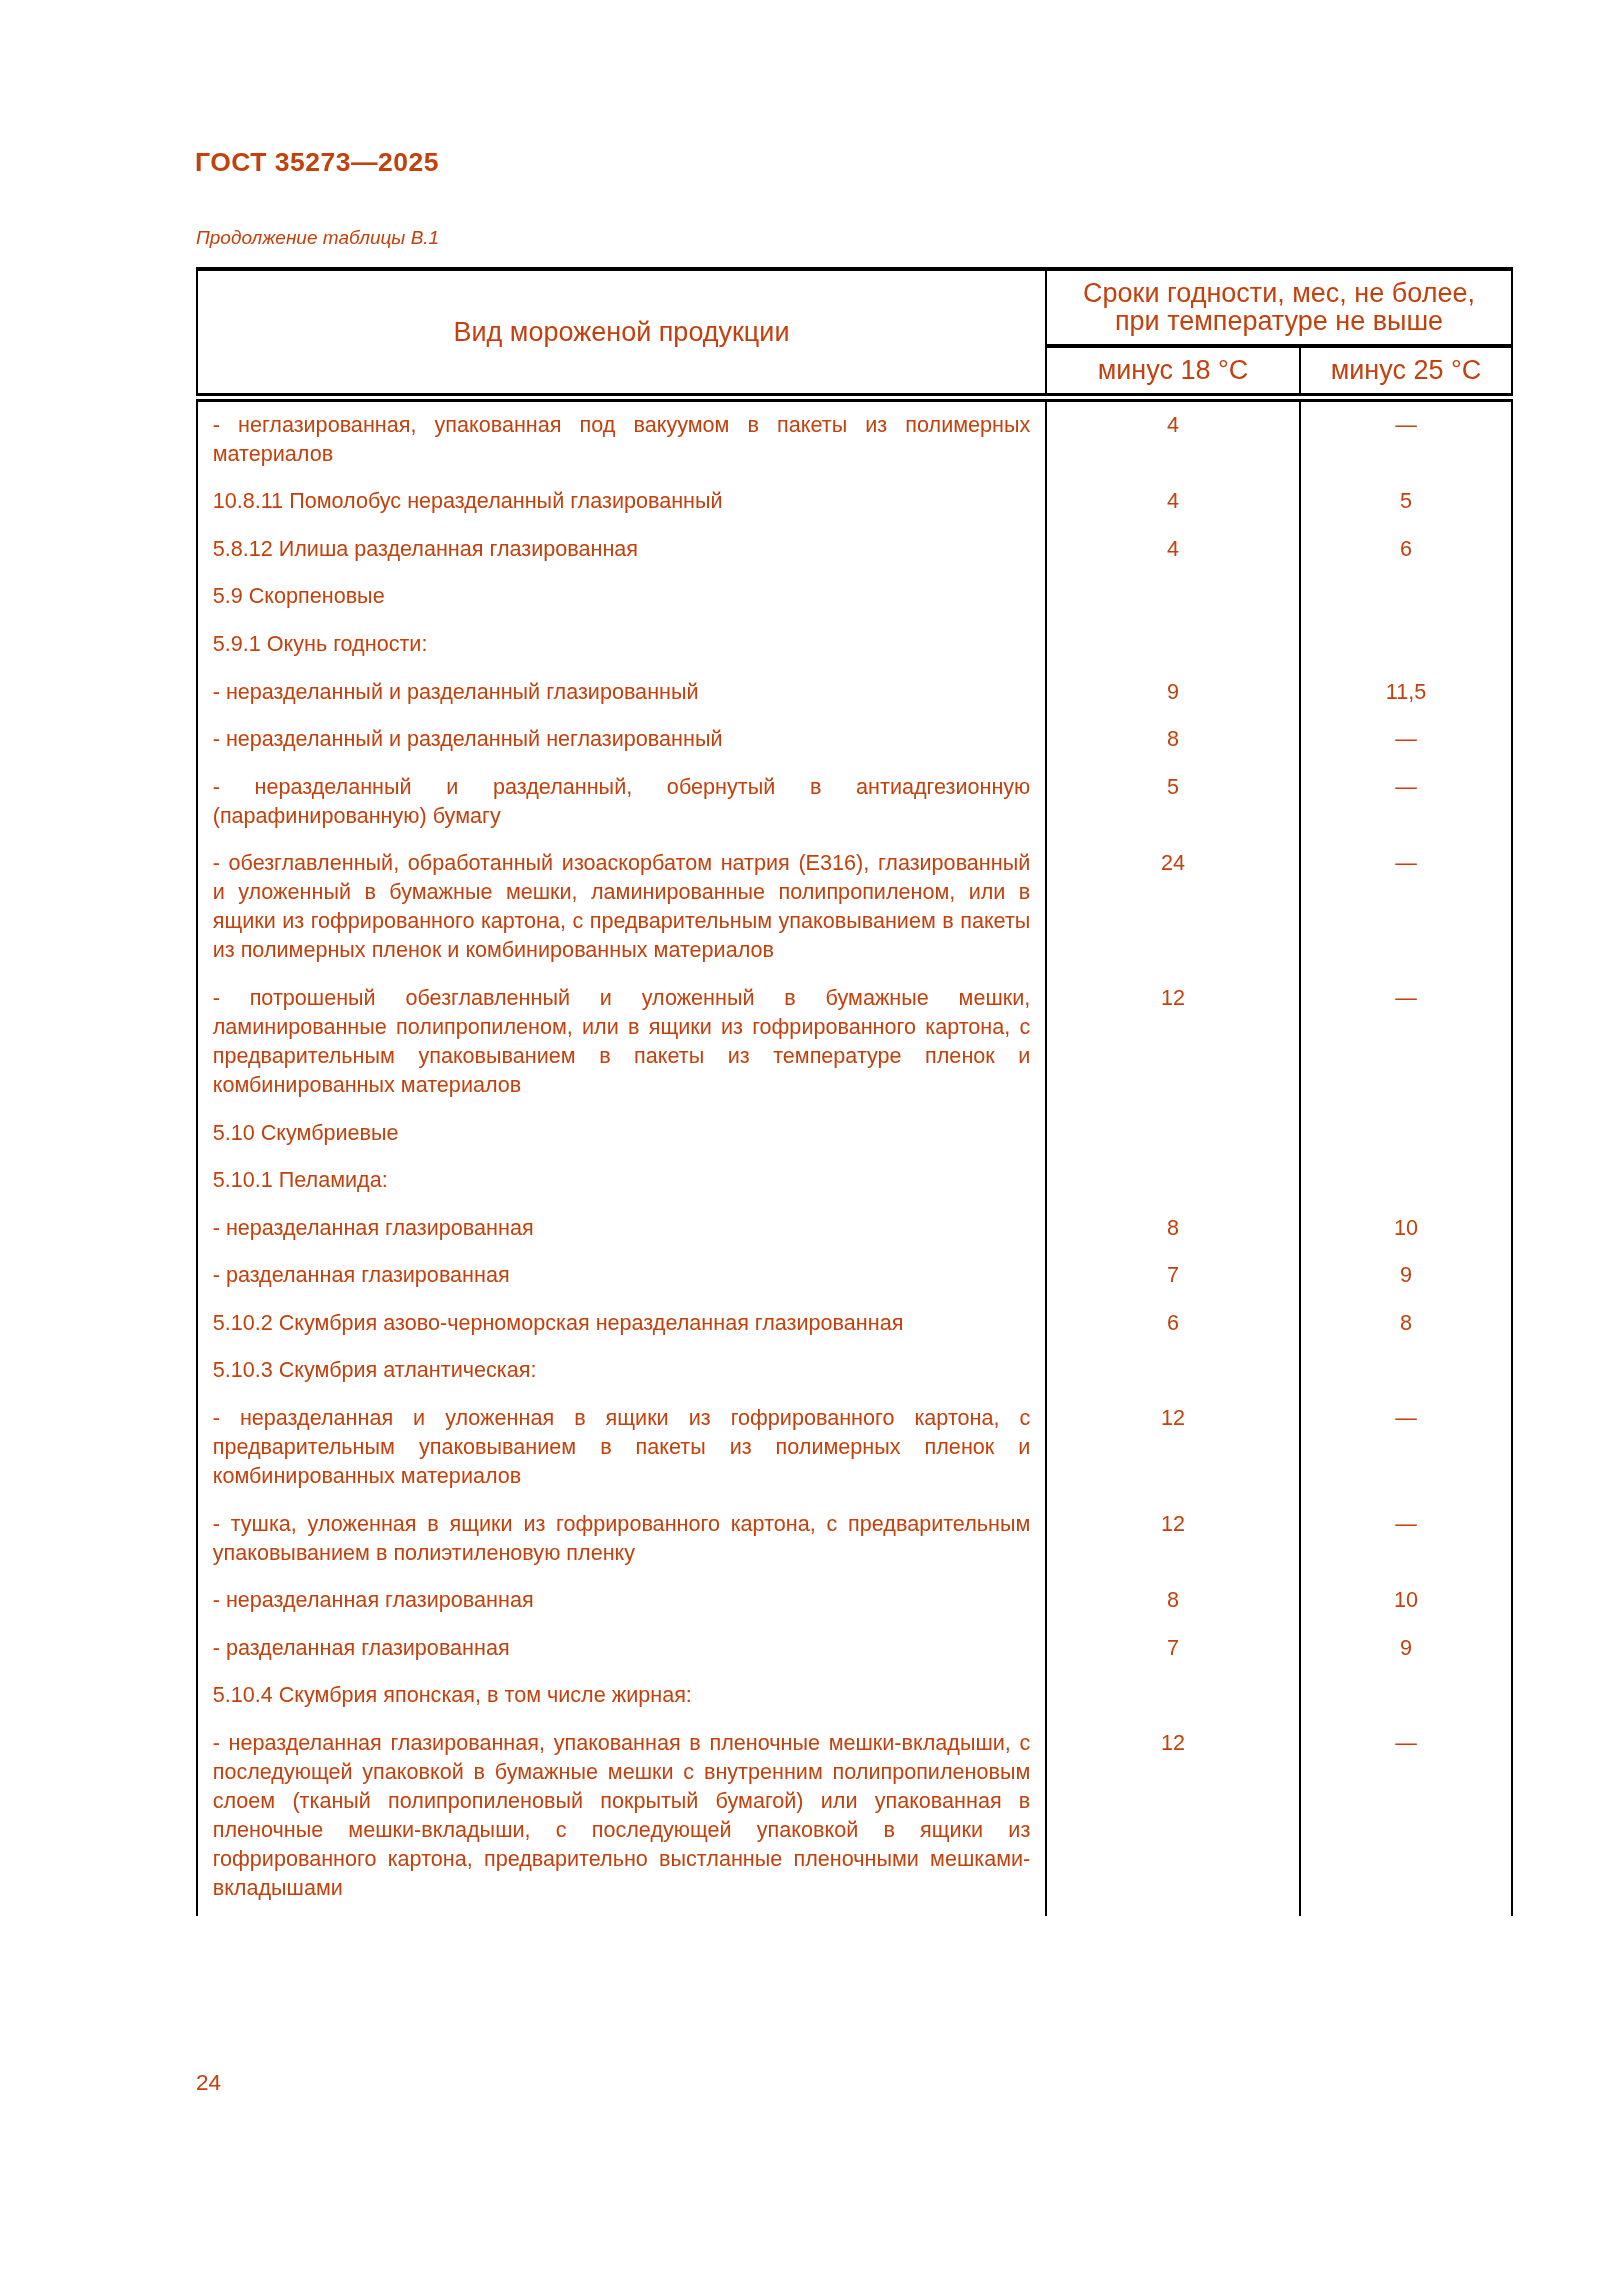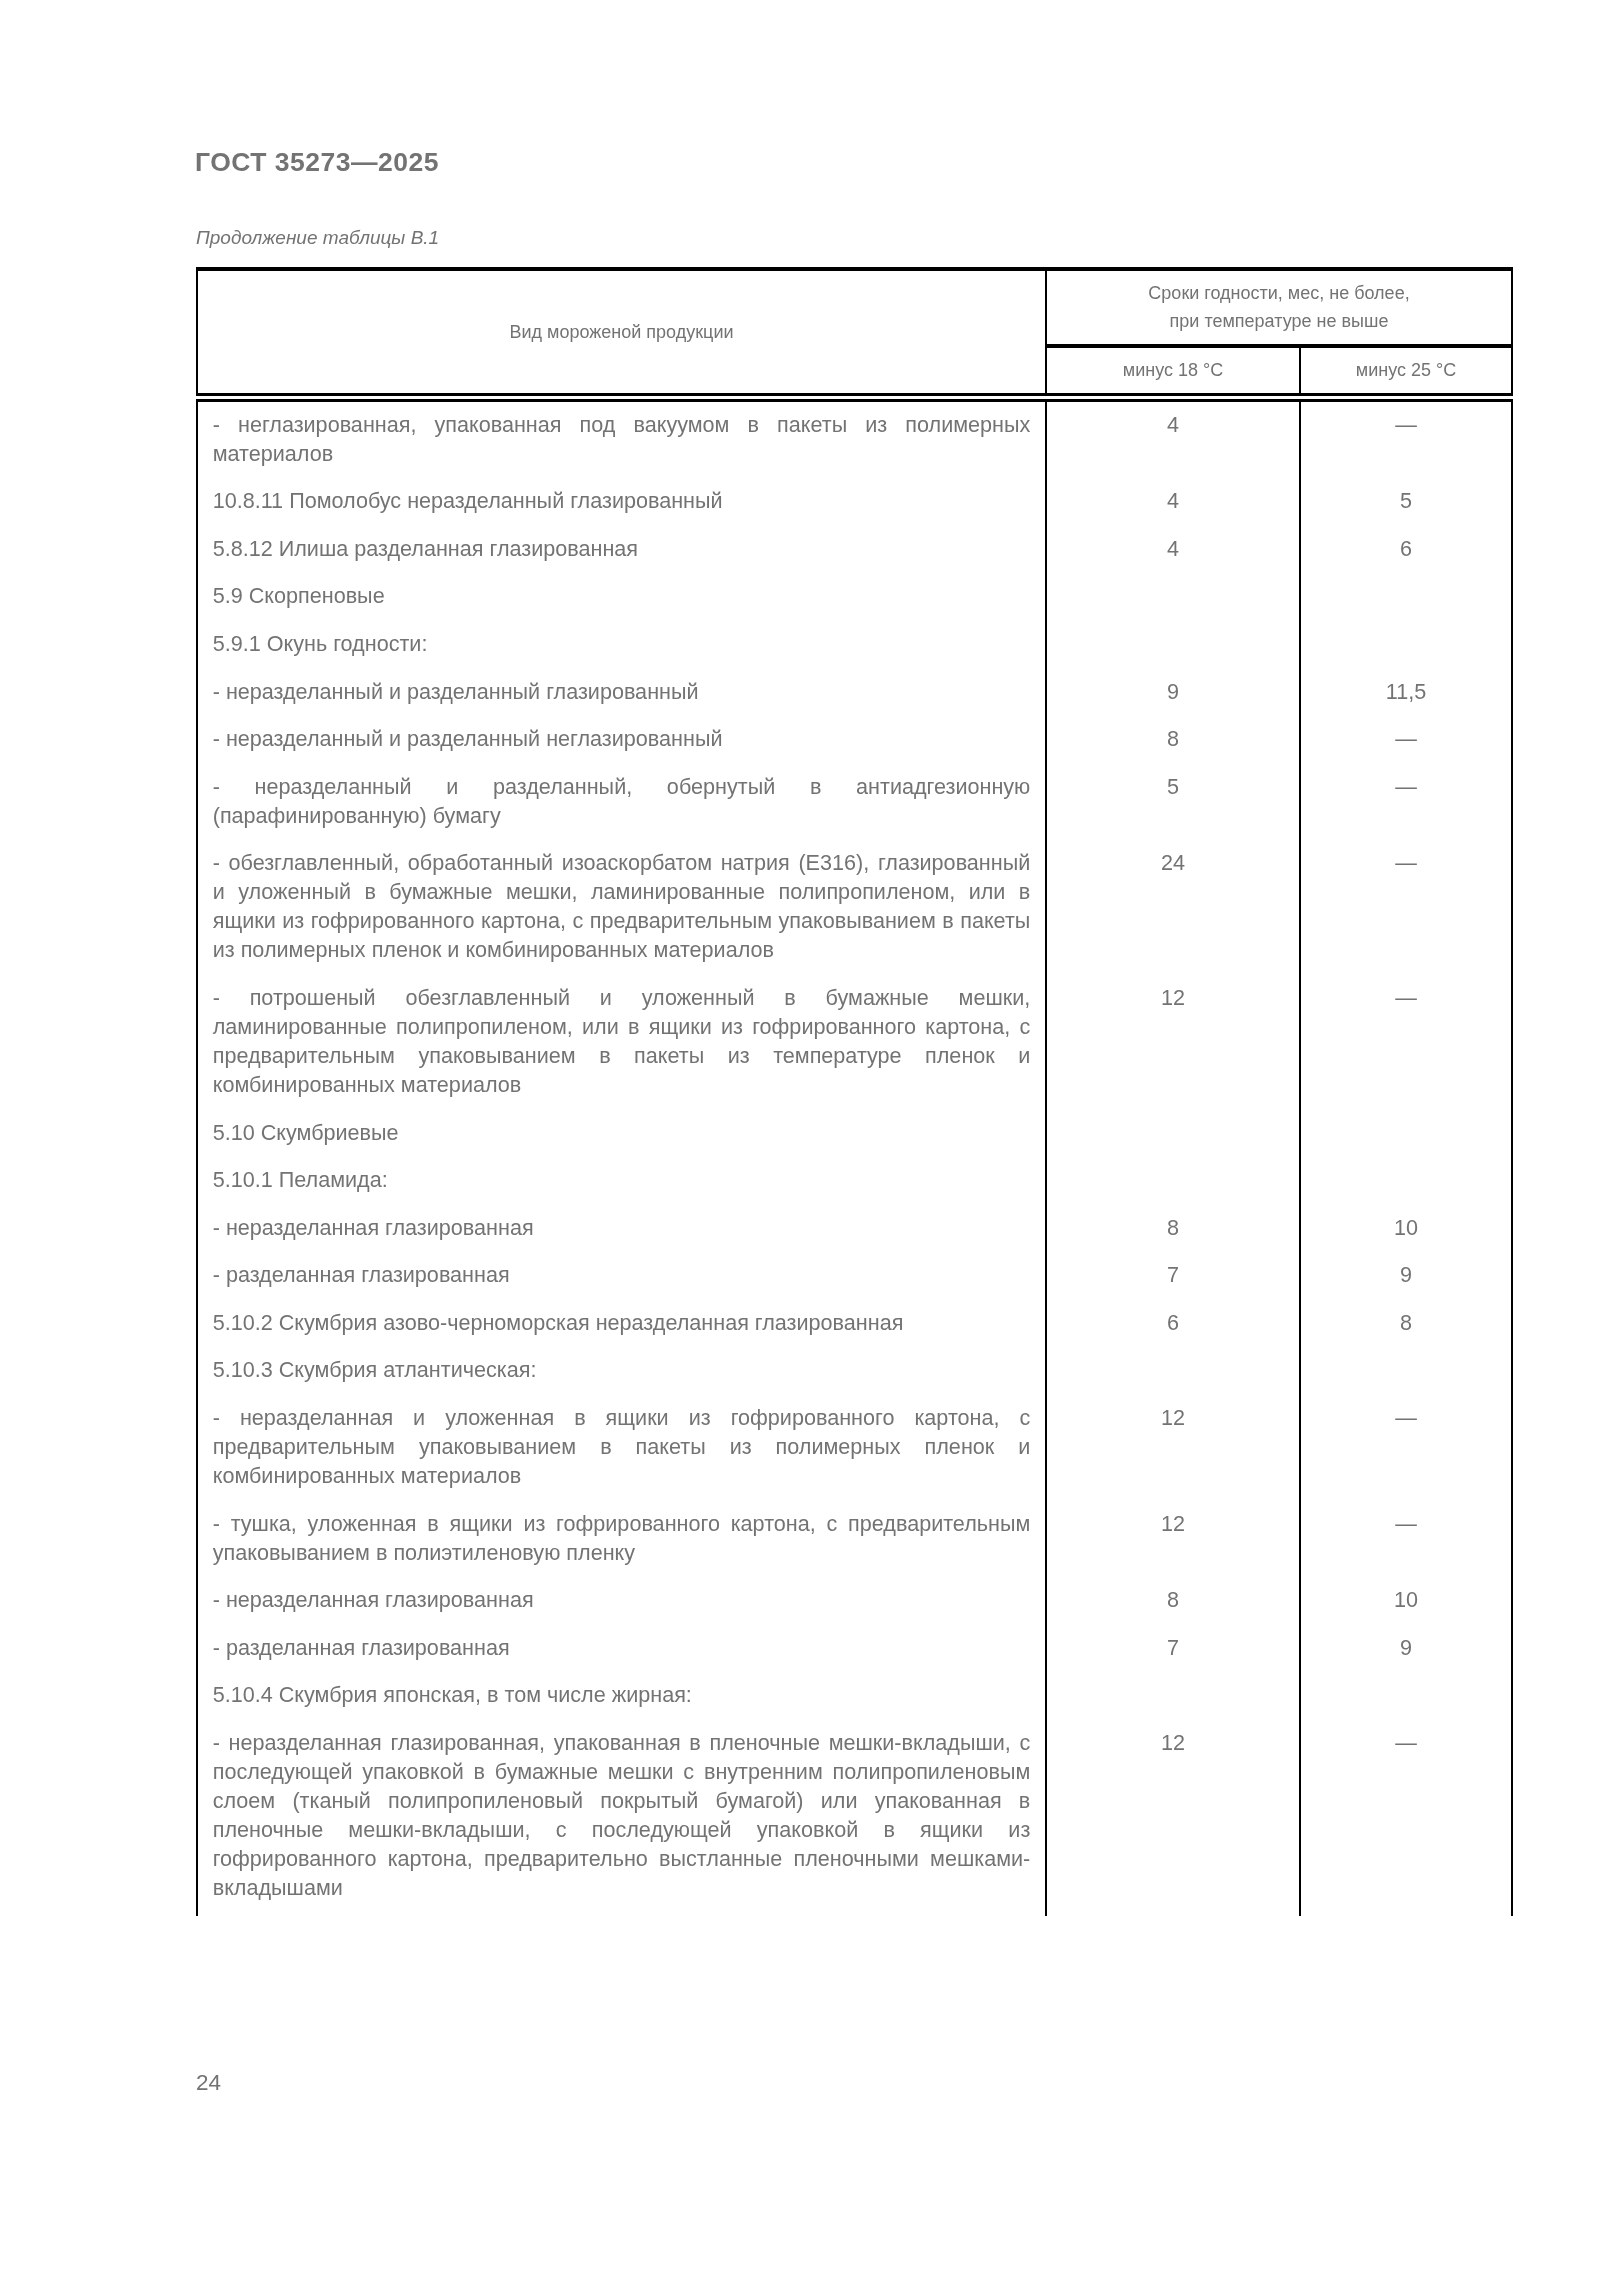--- a/index.html
+++ b/index.html
@@ -1,21 +1,21 @@
 <!DOCTYPE html>
 <html><head>
 <meta charset="utf-8">
 <style>
   html, body { margin: 0; padding: 0; background: #e8e8e8; }
   .page {
     position: relative;
     width: 1621px;
     height: 2293px;
     background: #ffffff;
-    color: #737373;
+    color: #c2410c;
     font-family: "Liberation Sans", "DejaVu Sans", sans-serif;
     margin: 0 auto;
     overflow: hidden;
   }
   .doc-code {
     position: absolute;
     left: 195px;
     top: 147px;
     font-size: 26.5px;
     font-weight: 700;
@@ -37,21 +37,21 @@
     width: 1314px;
     border-collapse: collapse;
     table-layout: fixed;
   }
   table.gost-table col.c1 { width: 849px; }
   table.gost-table col.c2 { width: 254px; }
   table.gost-table col.c3 { width: 212px; }
 
   .gost-table thead th {
     font-weight: 400;
-    font-size: 18px;
+    font-size: 27px;
     line-height: 28px;
     text-align: center;
     vertical-align: middle;
     border: 2px solid #000;
     border-top: 4.9px solid #000;
     padding: 3.9px 9.8px;
     background: #fff;
   }
   .gost-table thead tr.merged-row th.span-head { height: 65px; }
   .gost-table thead tr.temp-row th { height: 37px; }

